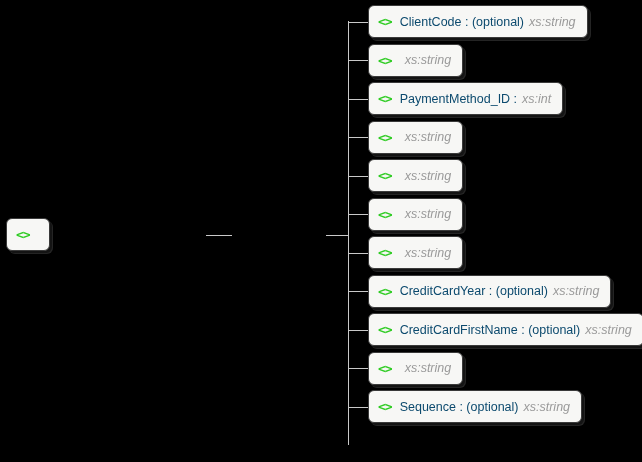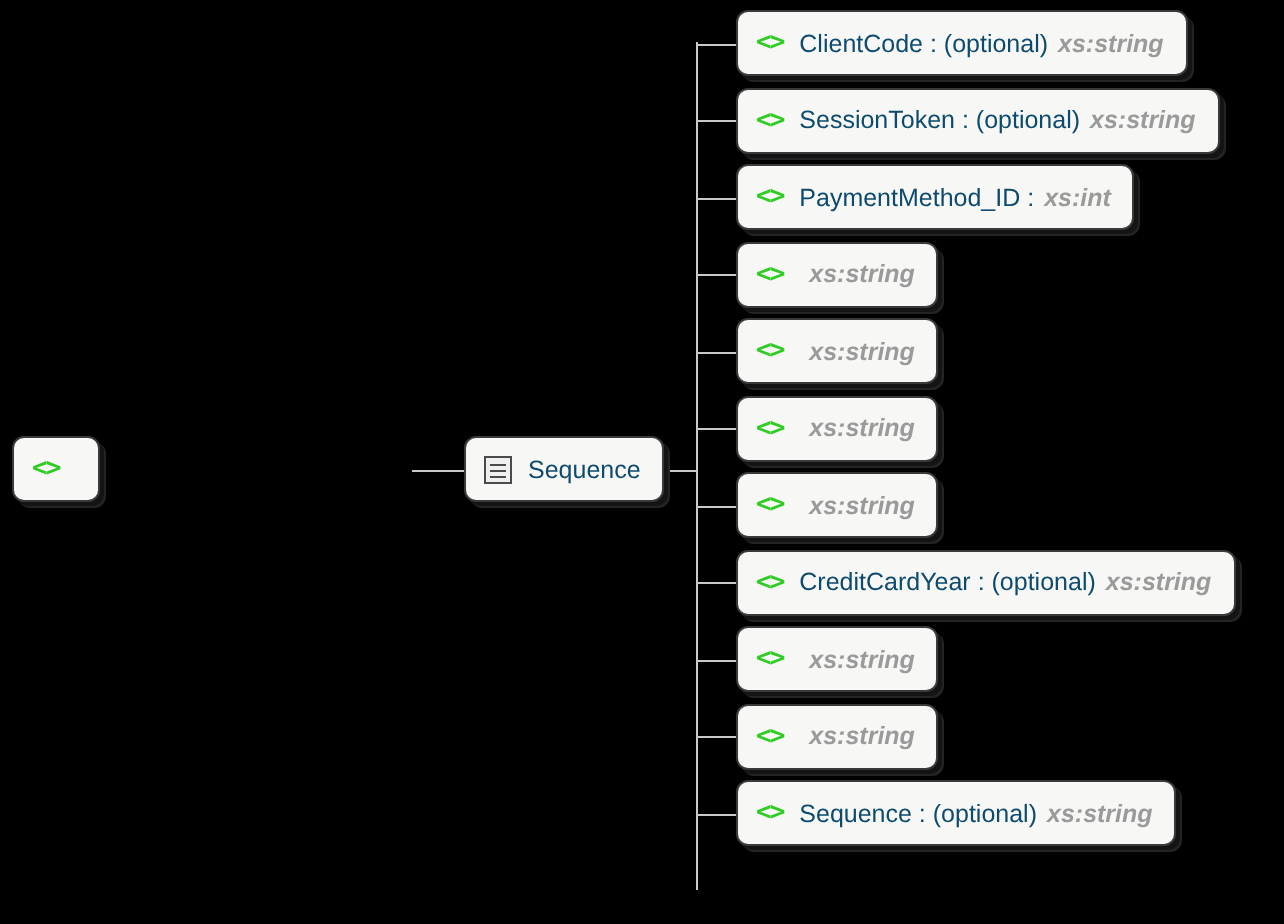--- a/index.html
+++ b/index.html
@@ -79,21 +79,20 @@
   }
   .ico-sequence i:nth-child(1) { top: 3px; }
   .ico-sequence i:nth-child(2) { top: 6px; }
   .ico-sequence i:nth-child(3) { top: 9px; }
 
   .node-label { color: #0c4a6e; }
   .node-type {
     color: #9a9a9a;
     font-style: italic;
     margin-left: 5px;
-    font-weight: bold;
   }
 </style>
 </head>
 <body>
 
 <div id="diagram">
 
   <div class="conn conn-h" style="left:206px; top:235px; width:26px;"></div>
   <div class="conn conn-h" style="left:326px; top:235px; width:22px;"></div>
   <div class="conn conn-v" style="left:348px; top:21px; height:424px;"></div>
@@ -109,38 +108,29 @@
       <div class="conn conn-h" style="left: 348px; top: 291px; width: 20px;"></div>
       <div class="conn conn-h" style="left: 348px; top: 330px; width: 20px;"></div>
       <div class="conn conn-h" style="left: 348px; top: 368px; width: 20px;"></div>
       <div class="conn conn-h" style="left: 348px; top: 407px; width: 20px;"></div>
     </div>
 
   <div class="node" style="left:6px; top:218px;">
     <span class="ico-element">&lt;&gt;</span>
   </div>
 
-  <div class="node" style="left:232px; top:218px;">
-    <span class="ico-sequence">
-        <i></i>
-        <i></i>
-        <i></i>
-      </span>
-    <span class="node-label">Sequence</span>
-  </div>
 
   <div id="children-layer">
       <div class="node" style="left: 368px; top: 5px;">
         <span class="ico-element">&lt;&gt;</span>
         <span class="node-label">ClientCode : (optional)</span>
         <span class="node-type">xs:string</span>
       </div>
       <div class="node" style="left: 368px; top: 43.5px;">
         <span class="ico-element">&lt;&gt;</span>
-        <span class="node-label">SessionToken : (optional)</span>
         <span class="node-type">xs:string</span>
       </div>
       <div class="node" style="left: 368px; top: 82px;">
         <span class="ico-element">&lt;&gt;</span>
         <span class="node-label">PaymentMethod_ID :</span>
         <span class="node-type">xs:int</span>
       </div>
       <div class="node" style="left: 368px; top: 120.5px;">
         <span class="ico-element">&lt;&gt;</span>
         <span class="node-type">xs:string</span>
@@ -157,20 +147,21 @@
         <span class="ico-element">&lt;&gt;</span>
         <span class="node-type">xs:string</span>
       </div>
       <div class="node" style="left: 368px; top: 274.5px;">
         <span class="ico-element">&lt;&gt;</span>
         <span class="node-label">CreditCardYear : (optional)</span>
         <span class="node-type">xs:string</span>
       </div>
       <div class="node" style="left: 368px; top: 313px;">
         <span class="ico-element">&lt;&gt;</span>
+        <span class="node-label">CreditCardFirstName : (optional)</span>
         <span class="node-type">xs:string</span>
       </div>
       <div class="node" style="left: 368px; top: 351.5px;">
         <span class="ico-element">&lt;&gt;</span>
         <span class="node-type">xs:string</span>
       </div>
       <div class="node" style="left: 368px; top: 390px;">
         <span class="ico-element">&lt;&gt;</span>
         <span class="node-label">Sequence : (optional)</span>
         <span class="node-type">xs:string</span>

